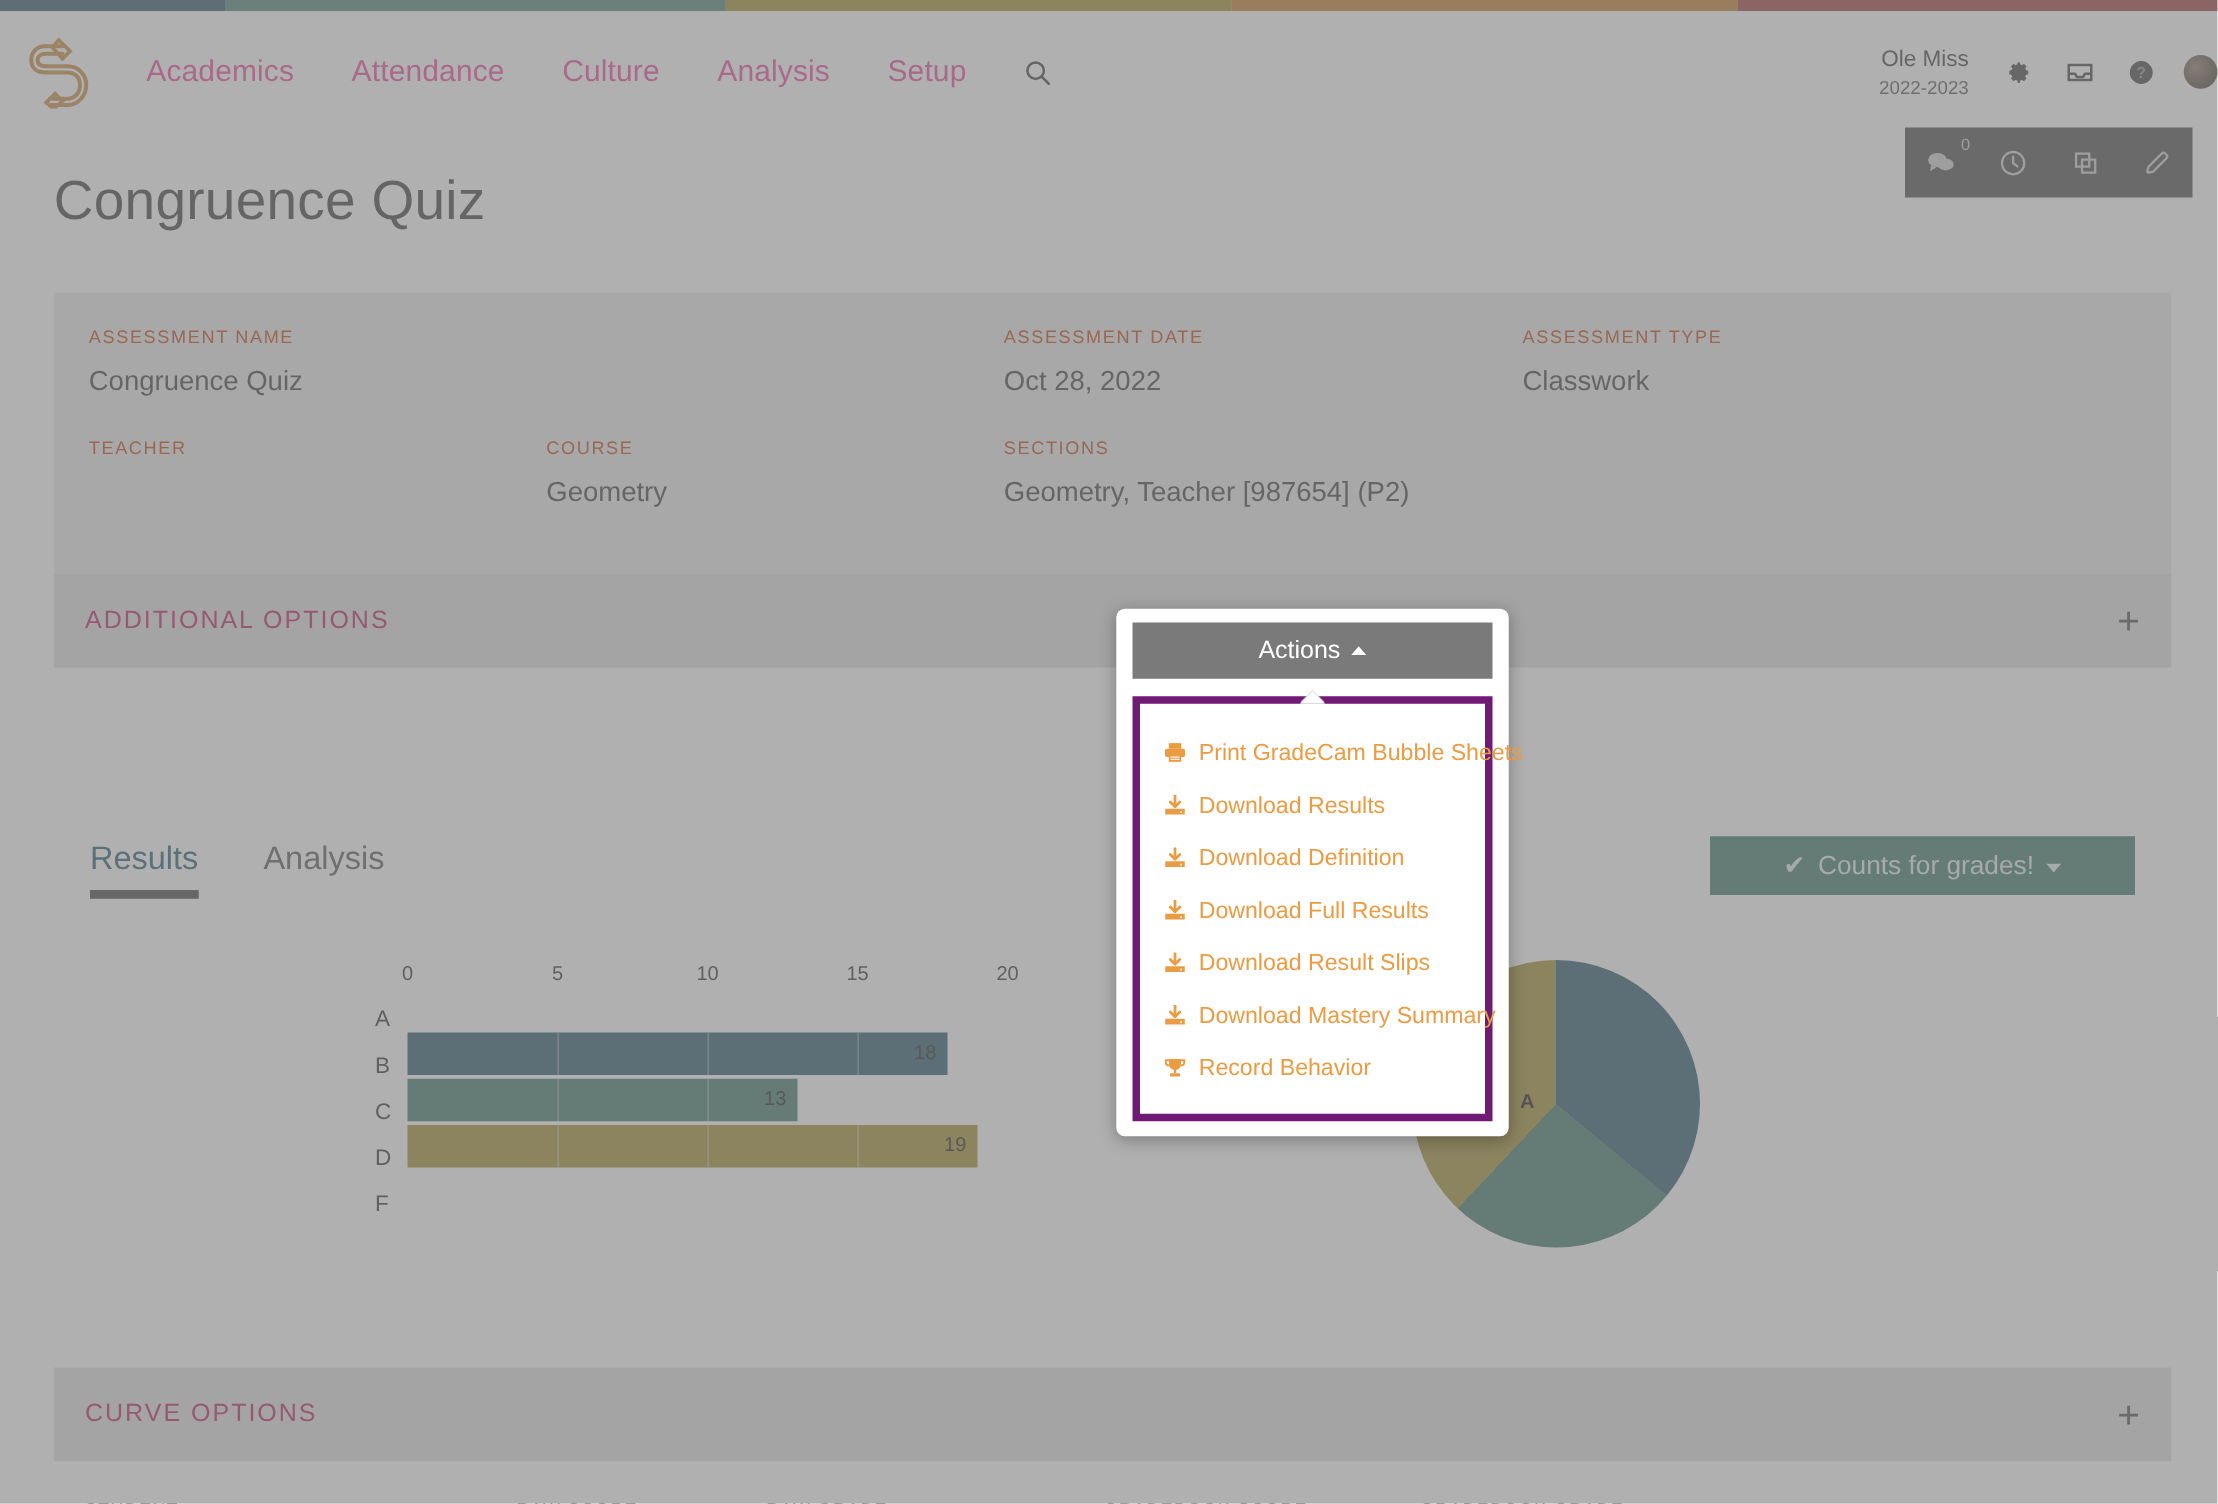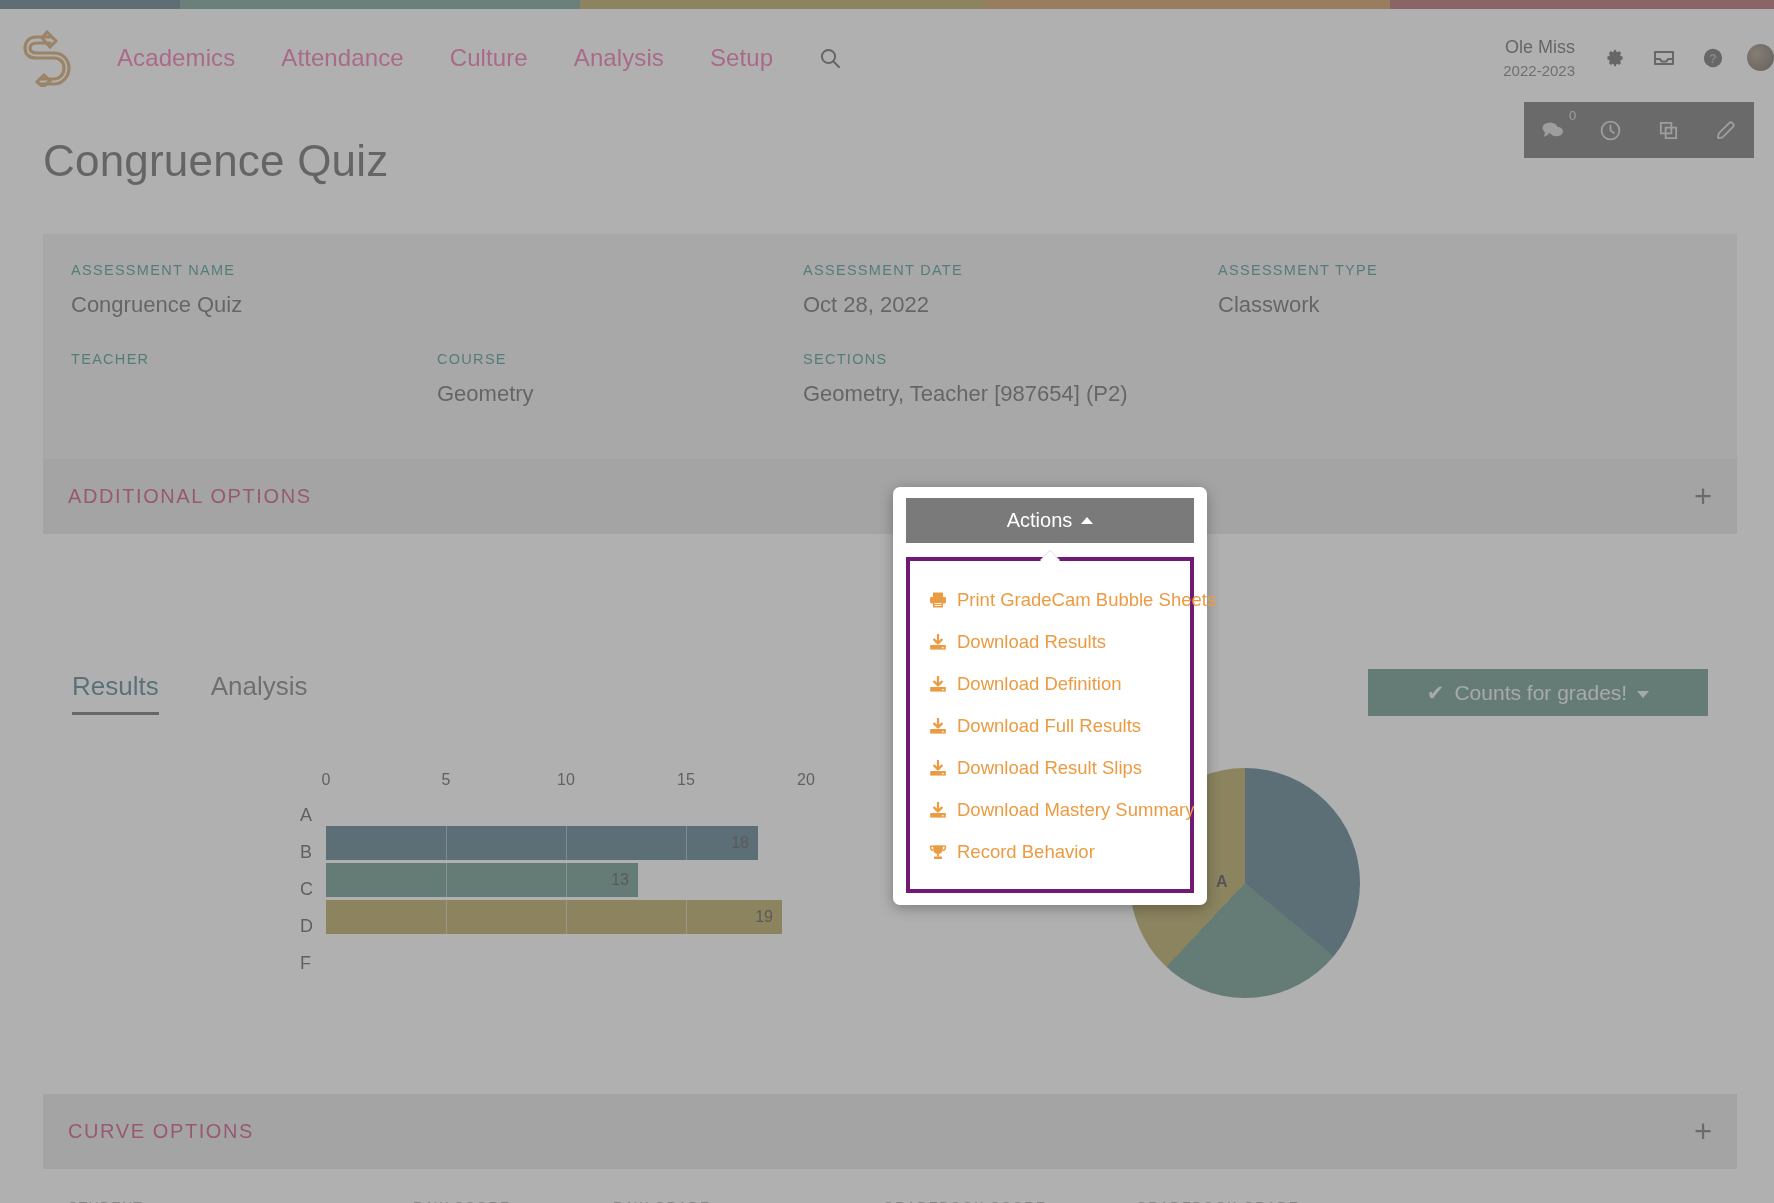--- a/index.html
+++ b/index.html
@@ -63,40 +63,40 @@
   .icon-strip .si { position: relative; color: #cfcfcf; cursor: pointer; display:flex; align-items:center;}
   .badge { position: absolute; top: -12px; right: -11px; font-size: 13px; color: #cfcfcf; }
 
   
   .info-card {
     position: absolute; left: 43px; top: 128px; width: 1694px; height: 225px;
     background: #e9e9e9;
   }
   .info-cell { position: absolute; }
   .field-label {
-    font-size: 14.5px; letter-spacing: 1.3px; color: #0f766e; text-transform: uppercase;
+    font-size: 14.5px; letter-spacing: 1.3px; color: #c2410c; text-transform: uppercase;
     margin-bottom: 14px;
   }
   .field-value { font-size: 22px; color: #3c3c3c; }
 
   .accordion {
     position: absolute; left: 43px; width: 1694px; height: 75px;
     background: #e0e0e0; display: flex; align-items: center; padding: 0 25px;
   }
   .acc-title {
     font-size: 20px; letter-spacing: 1.6px; color: #be185d; text-transform: uppercase;
   }
   .acc-plus { margin-left: auto; font-size: 31px; color: #4a4a4a; line-height: 1; cursor: pointer; }
 
   
   .tabs { position: absolute; left: 72px; top: 565px; display: flex; gap: 52px; }
   .tab {
     font-size: 26px; color: #555; padding-bottom: 10px; cursor: pointer;
   }
-  .tab.active { color: #1f5a6e; border-bottom: 3px solid #404040; }
+  .tab.active { color: #1f5a6e; border-bottom: 7px solid #404040; }
 
   
   .chart-zone { position: absolute; left: 0; top: 640px; width: 1774px; height: 330px; }
   .barchart { position: absolute; left: 290px; top: 25px; }
   .axis-labels { position: relative; height: 26px; margin-left: 36px; width: 600px; }
   .axis-labels span {
     position: absolute; font-size: 16px; color: #2d2d2d; transform: translateX(-50%);
   }
   .bar-rows { margin-left: 0px; position: relative; }
   .bar-row { display: flex; align-items: center; height: 36px; margin-bottom: 1px; }
@@ -136,21 +136,21 @@
   .actions-btn {
     background: #7a7a7a; color: #ffffff; height: 45px;
     display: flex; align-items: center; justify-content: center; gap: 9px;
     font-size: 20px; cursor: pointer; user-select: none;
   }
   .caret-up {
     width: 0; height: 0; border-left: 6px solid transparent; border-right: 6px solid transparent;
     border-bottom: 7px solid #fff; display:inline-block;
   }
   .menu-panel {
-    margin-top: 14px; border: 4px solid #701a75; background: #fff;
+    margin-top: 14px; border: 6px solid #701a75; background: #fff;
     padding: 18px 0 16px 0; position: relative;
   }
   .menu-arrow {
     position: absolute; top: -10px; left: 50%; margin-left: -10px;
     width: 0; height: 0; border-left: 10px solid transparent; border-right: 10px solid transparent;
     border-bottom: 10px solid #fff; filter: drop-shadow(0 -1px 0 #dadada);
   }
   .menu-item {
     display: flex; align-items: center; gap: 9px;
     padding: 10px 18px; font-size: 18.5px; color: #eb9b42; cursor: pointer;

